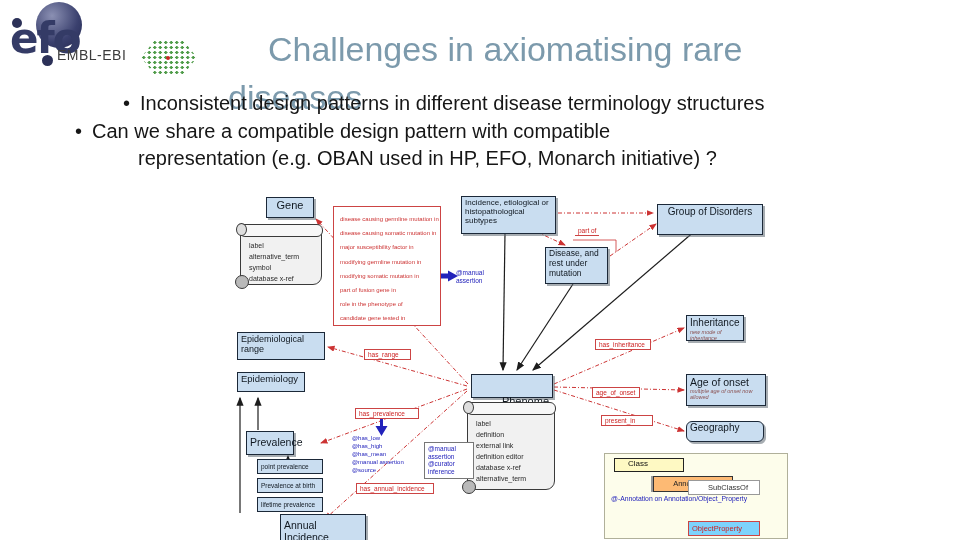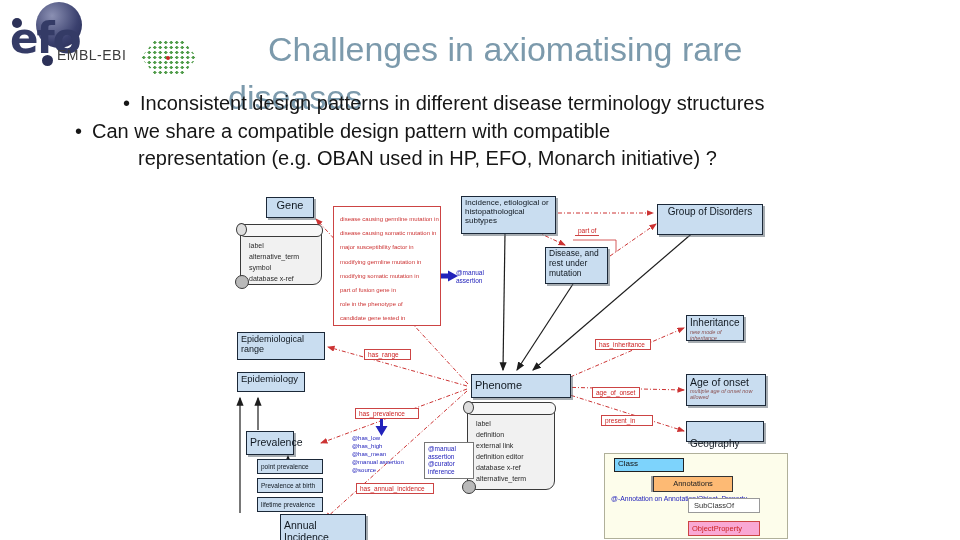--- a/index.html
+++ b/index.html
@@ -58,29 +58,29 @@
   
   .blue-note{position:absolute;color:#2222bb;font-size:6.5px;line-height:8px;}
   #prev-annots{left:352px;top:434px;font-size:6px;line-height:8px;}
   #assert-box{left:424px;top:442px;width:50px;height:37px;border:1px solid #777;
       background:#fff;box-sizing:border-box;padding:2px 3px;font-size:6.5px;line-height:7.6px;}
   #manual-assert1{left:456px;top:269px;width:42px;}
 
   
   #legend{left:604px;top:453px;width:184px;height:86px;background:#fdfdeb;
       border:1px solid #b0b09a;box-sizing:border-box;}
-  #legend-class{left:614px;top:458px;width:70px;height:14px;background:#7dd3fc;
-      border:1.3px solid #222;font-size:8px;padding:0 3px;box-sizing:border-box;color:#111;}
+  #legend-class{left:614px;top:458px;width:70px;height:14px;background:#fef9c3;
+      border:1.3px solid #222;font-size:8px;padding:0 13px;box-sizing:border-box;color:#111;}
   #legend-annot{left:617px;top:476px;width:80px;height:16px;background:#fdba74;
       border:1.3px solid #333;font-size:7.5px;text-align:center;line-height:14px;
       box-sizing:border-box;color:#222;box-shadow:-2px 0 0 #999;margin-left:36px;}
   #legend-note{left:611px;top:495px;font-size:6.8px;color:#2222bb;white-space:nowrap;}
-  #legend-sub{left:688px;top:498px;width:72px;height:15px;background:#fff;border:1px solid #999;
-      font-size:7.5px;color:#333;padding:2px 5px;box-sizing:border-box;}
-  #legend-obj{left:688px;top:521px;width:72px;height:15px;background:#f9a8d4;border:1px solid #cc4444;
+  #legend-sub{left:688px;top:480px;width:72px;height:15px;background:#fff;border:1px solid #999;
+      font-size:7.5px;color:#333;padding:2px 19px;box-sizing:border-box;}
+  #legend-obj{left:688px;top:521px;width:72px;height:15px;background:#7dd3fc;border:1px solid #cc4444;
       font-size:7.5px;color:#cc2222;padding:2px 3px;box-sizing:border-box;}
 
   #wires{position:absolute;left:0;top:0;width:960px;height:540px;pointer-events:none;}
 </style>
 </head>
 <body>
 
 <div class="abs" id="logo-sphere"></div>
 <div class="abs" id="logo-dot1"></div>
 <div class="abs" id="logo-efo">efo</div>
@@ -135,24 +135,24 @@
     <path d="M474,456 v6 h-10 v3 l-11,-6 l11,-6 v3 z"></path>
   </g>
 </svg>
 
 <div class="bx major" style="left:266px;top:197px;width:48px;height:21px;font-size:11px;text-align:center;">Gene</div>
 <div class="bx major" style="left:461px;top:196px;width:95px;height:38px;font-size:8px;">Incidence, etiological or histopathological subtypes</div>
 <div class="bx major" style="left:657px;top:204px;width:106px;height:31px;font-size:10px;text-align:center;">Group of Disorders</div>
 <div class="bx major" style="left:545px;top:247px;width:63px;height:37px;font-size:8.5px;">Disease, and rest under mutation</div>
 <div class="bx" style="left:237px;top:332px;width:88px;height:28px;font-size:9px;">Epidemiological range</div>
 <div class="bx" style="left:237px;top:372px;width:68px;height:20px;font-size:9.5px;">Epidemiology</div>
-<div class="bx major" style="left:471px;top:374px;width:100px;height:24px;font-size:11px;text-align:left;padding-top:4px;">Phenome</div>
+<div class="bx major" style="left:471px;top:374px;width:82px;height:24px;font-size:11px;text-align:right;padding-top:20px;">Phenome</div>
 <div class="bx major" style="left:686px;top:315px;width:58px;height:26px;font-size:10px;"><span>Inheritance</span><span class="note">new mode of inheritance</span></div>
 <div class="bx major" style="left:686px;top:374px;width:80px;height:32px;font-size:10.5px;"><span>Age of onset</span><span class="note">multiple age of onset now allowed</span></div>
-<div class="bx major" style="left:686px;top:421px;width:78px;height:21px;font-size:10px;padding-top:16px;">Geography</div>
+<div class="bx major" style="left:686px;top:421px;width:78px;height:21px;font-size:10px;padding-top:0;border-radius:6px;">Geography</div>
 <div class="bx major" style="left:246px;top:431px;width:48px;height:24px;font-size:10.5px;padding-top:4px;">Prevalence</div>
 <div class="bx" style="left:257px;top:459px;width:66px;height:15px;font-size:6.5px;padding-top:3px;">point prevalence</div>
 <div class="bx" style="left:257px;top:478px;width:66px;height:15px;font-size:6.5px;padding-top:3px;">Prevalence at birth</div>
 <div class="bx" style="left:257px;top:497px;width:66px;height:15px;font-size:6.5px;padding-top:3px;">lifetime prevalence</div>
 <div class="bx major" style="left:236px;top:514px;width:86px;height:40px;font-size:10.5px;padding-top:4px;margin-left:44px;">Annual Incidence</div>
 
 <div class="scroll" style="left:240px;top:225px;width:82px;height:60px;">
   <div class="lines">
       <div>label</div>
       <div>alternative_term</div>

